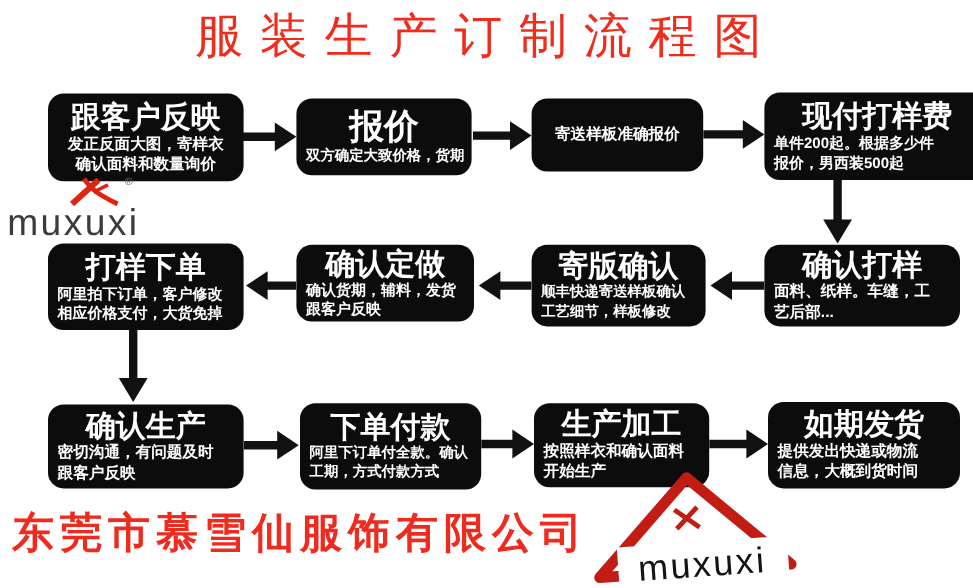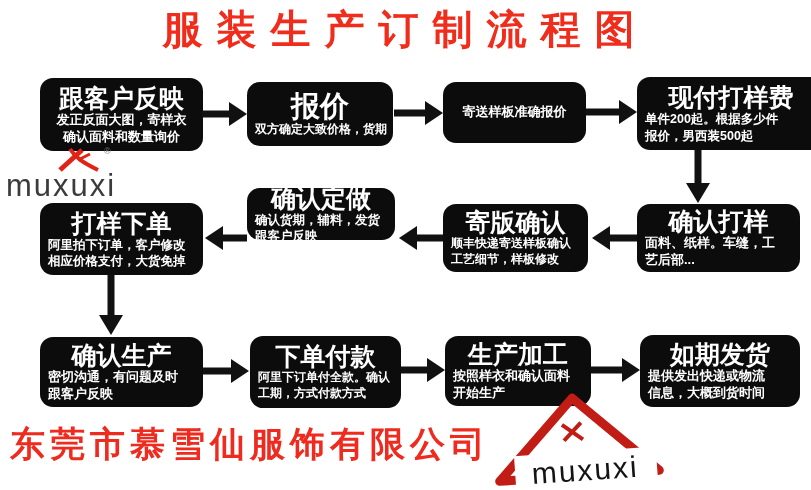--- a/index.html
+++ b/index.html
@@ -1,21 +1,21 @@
 <!DOCTYPE html>
 <html><head>
 <meta charset="utf-8">
 <style>
   * { margin:0; padding:0; box-sizing:border-box; }
   body { background:#ffffff; font-family:"Liberation Sans","DejaVu Sans",sans-serif; }
   .canvas { position:relative; width:811px; height:490px; background:#ffffff; overflow:hidden; }
 
   .page-title {
     position:absolute; top:2px; left:0; width:100%;
-    text-align:center; font-size:40px; font-weight:bold;
+    text-align:center; font-size:40px; font-weight:normal;
     color:#f02d1d; letter-spacing:14px; white-space:nowrap;
     font-family:"Liberation Serif","DejaVu Serif",serif;
   }
 
   .box {
     position:absolute; background:#0c0c0c; border-radius:13px; color:#fff;
     display:flex; flex-direction:column; justify-content:center; align-items:center;
     padding:3px 6px;
   }
   .box-title { font-weight:bold; font-size:25px; line-height:1.12; white-space:nowrap; }
@@ -87,21 +87,21 @@
   </div>
 
   <div class="box" style="left:443px;top:204px;width:145px;height:68px">
     <div class="box-title">寄版确认</div>
     <div class="box-desc" style="font-size:12px">
       <div>顺丰快递寄送样板确认</div>
       <div>工艺细节，样板修改</div>
     </div>
   </div>
 
-  <div class="box" style="left:247px;top:188px;width:148px;height:52px">
+  <div class="box" style="left:247px;top:204px;width:148px;height:64px">
     <div class="box-title">确认定做</div>
     <div class="box-desc" style="font-size:12.5px">
       <div>确认货期，辅料，发货</div>
       <div>跟客户反映</div>
     </div>
   </div>
 
   <div class="box" style="left:40px;top:203px;width:163px;height:72px">
     <div class="box-title">打样下单</div>
     <div class="box-desc" style="font-size:12.5px">

